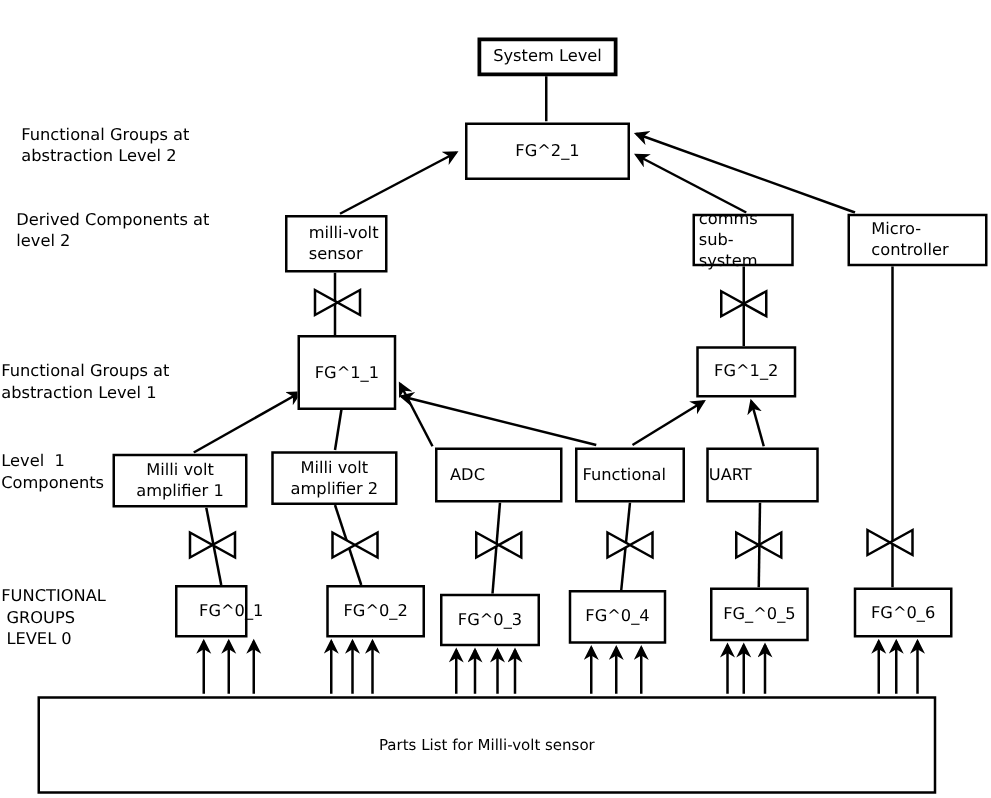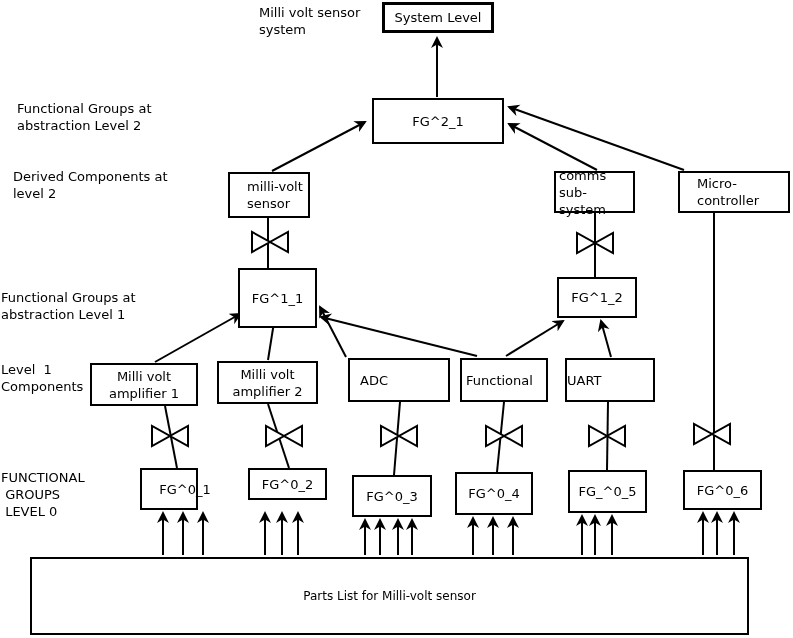--- a/index.html
+++ b/index.html
@@ -6,21 +6,21 @@
   .stage{
     position:relative;width:793px;height:638px;background:#ffffff;overflow:hidden;
     font-family:"DejaVu Sans","Liberation Sans",sans-serif;color:#000;
   }
   svg.connectors{position:absolute;left:0;top:0;z-index:1;}
   .node{
     position:absolute;z-index:2;box-sizing:border-box;background:#ffffff;
     border:2px solid #000;display:flex;align-items:center;justify-content:center;
     font-size:13px;line-height:17px;text-align:center;white-space:pre-wrap;
   }
-  .node.thick{border-width:3px;}
+  .node.thick{border-width:3px;margin-top:28px;}
   .node.al{justify-content:flex-start;text-align:left;}
   .side-label{
     position:absolute;z-index:2;font-size:13px;line-height:17px;
     white-space:pre-wrap;text-align:left;
   }
   .parts-text{font-size:12px;}
 </style>
 </head>
 <body>
 
@@ -84,22 +84,20 @@
       <path d="M577,233 L577,253 L595,243 Z M613,233 L613,253 L595,243 Z"></path>
       <path d="M152,426 L152,446 L170,436 Z M188,426 L188,446 L170,436 Z"></path>
       <path d="M266,426 L266,446 L284,436 Z M302,426 L302,446 L284,436 Z"></path>
       <path d="M381,426 L381,446 L399,436 Z M417,426 L417,446 L399,436 Z"></path>
       <path d="M486,426 L486,446 L504,436 Z M522,426 L522,446 L504,436 Z"></path>
       <path d="M589,426 L589,446 L607,436 Z M625,426 L625,446 L607,436 Z"></path>
       <path d="M694,424 L694,444 L712,434 Z M730,424 L730,444 L712,434 Z"></path>
     </g>
   </svg>
 
-  <div class="side-label" style="left:259px;top:4px;">Milli volt sensor
-system</div>
   <div class="side-label" style="left:17px;top:100px;">Functional Groups at
 abstraction Level 2</div>
   <div class="side-label" style="left:13px;top:168px;">Derived Components at
 level 2</div>
   <div class="side-label" style="left:1px;top:289px;">Functional Groups at
 abstraction Level 1</div>
   <div class="side-label" style="left:1px;top:361px;">Level  1
 Components</div>
   <div class="side-label" style="left:1px;top:469px;">FUNCTIONAL
  GROUPS
@@ -142,21 +140,21 @@
 
   <div class="node al" style="left:460px;top:358px;width:88px;height:44px;padding-left:4px;">
     <span>Functional</span></div>
 
   <div class="node al" style="left:565px;top:358px;width:90px;height:44px;">
     <span>UART</span></div>
 
   <div class="node" style="left:140px;top:468px;width:58px;height:42px;padding-left:32px;">
     <span>FG^0_1</span></div>
 
-  <div class="node" style="left:248px;top:468px;width:79px;height:32px;">
+  <div class="node" style="left:261px;top:468px;width:79px;height:42px;">
     <span>FG^0_2</span></div>
 
   <div class="node" style="left:352px;top:475px;width:80px;height:42px;">
     <span>FG^0_3</span></div>
 
   <div class="node" style="left:455px;top:472px;width:78px;height:43px;">
     <span>FG^0_4</span></div>
 
   <div class="node" style="left:568px;top:470px;width:79px;height:43px;">
     <span>FG_^0_5</span></div>

